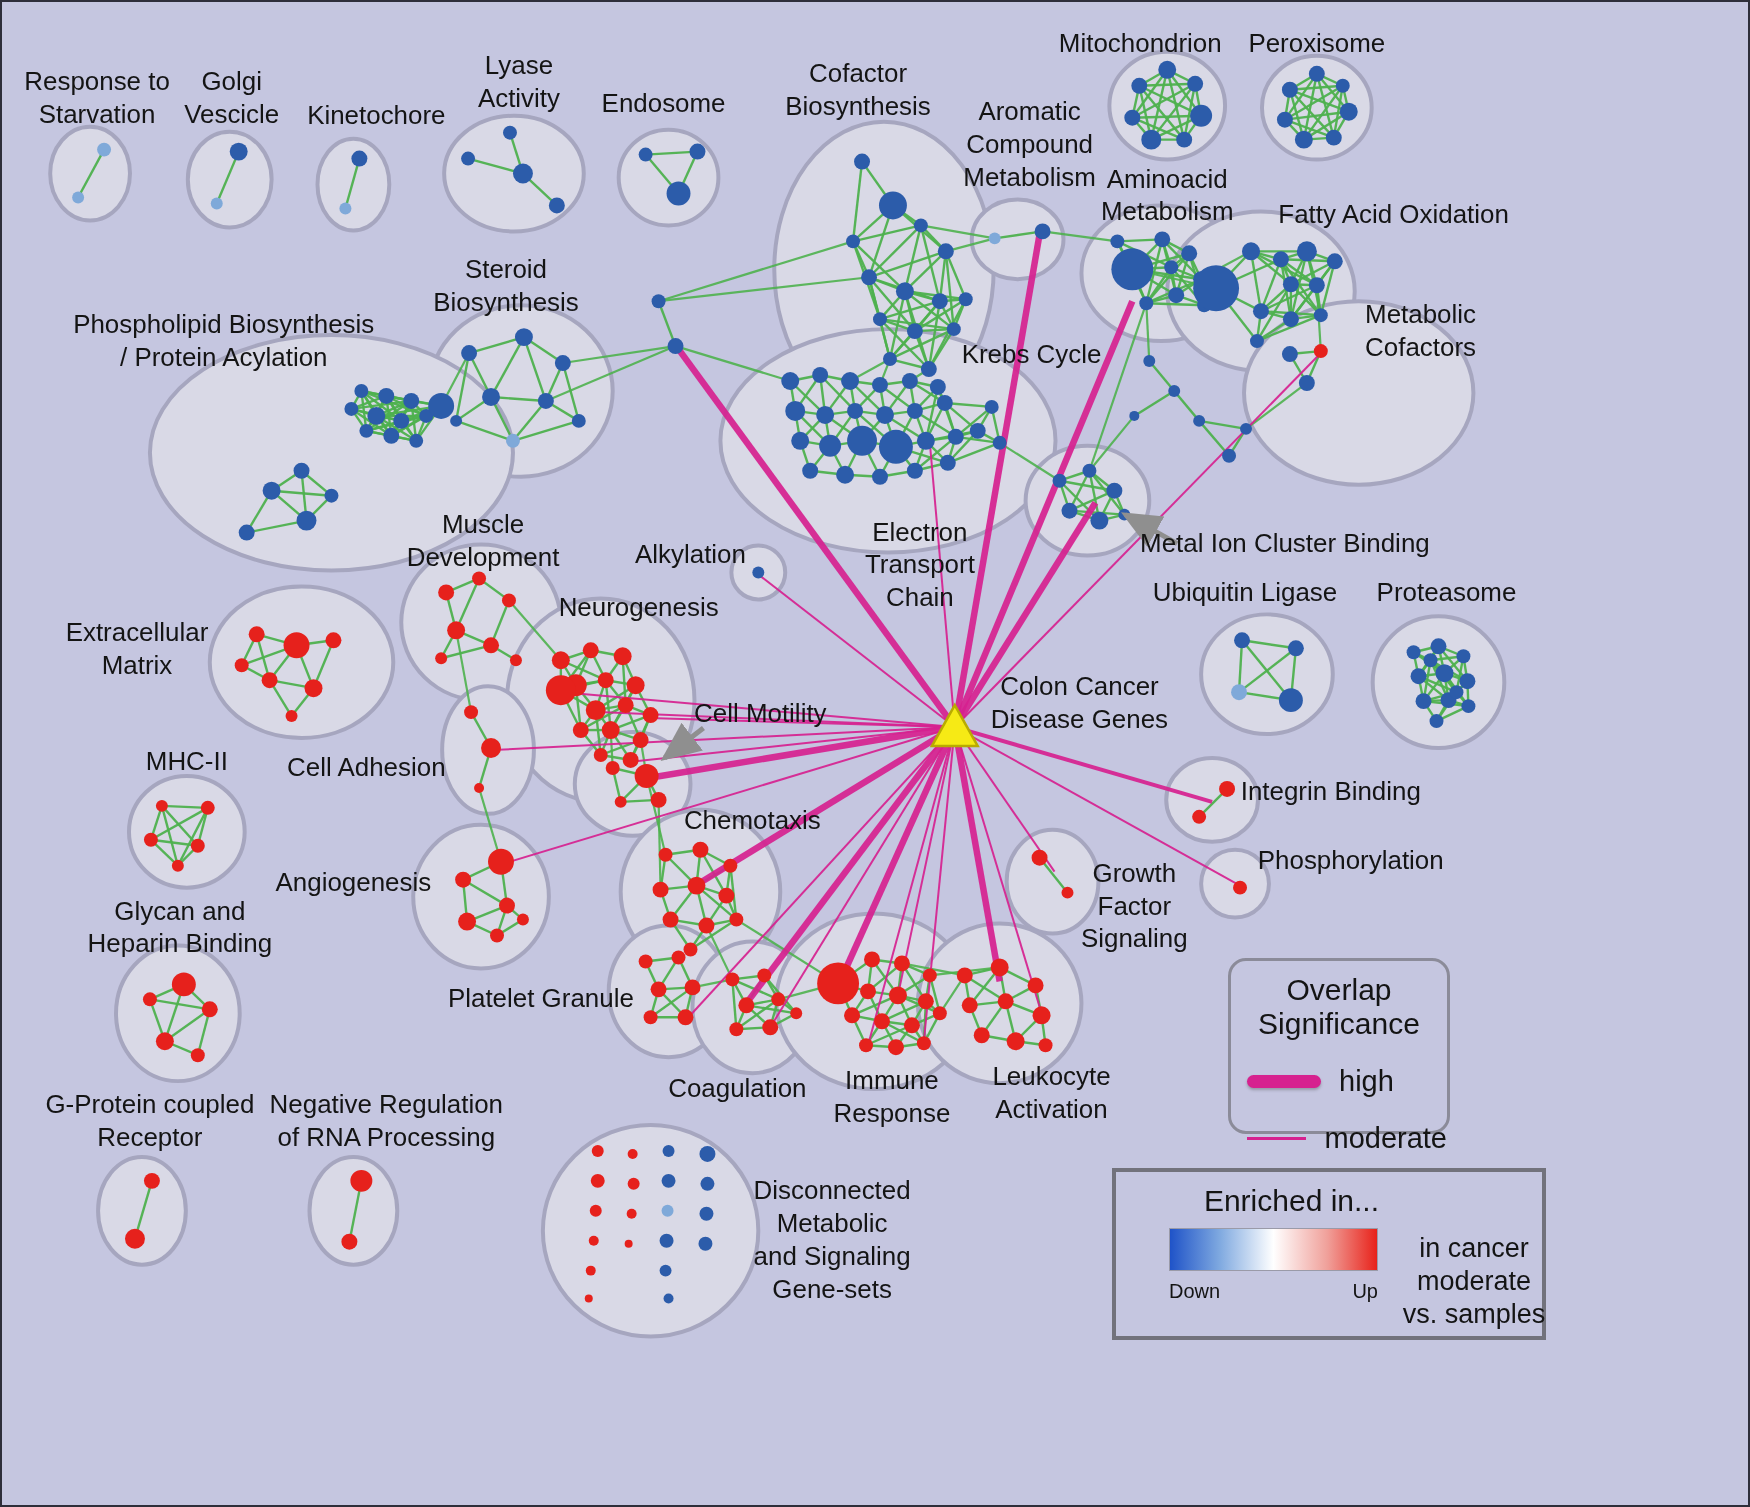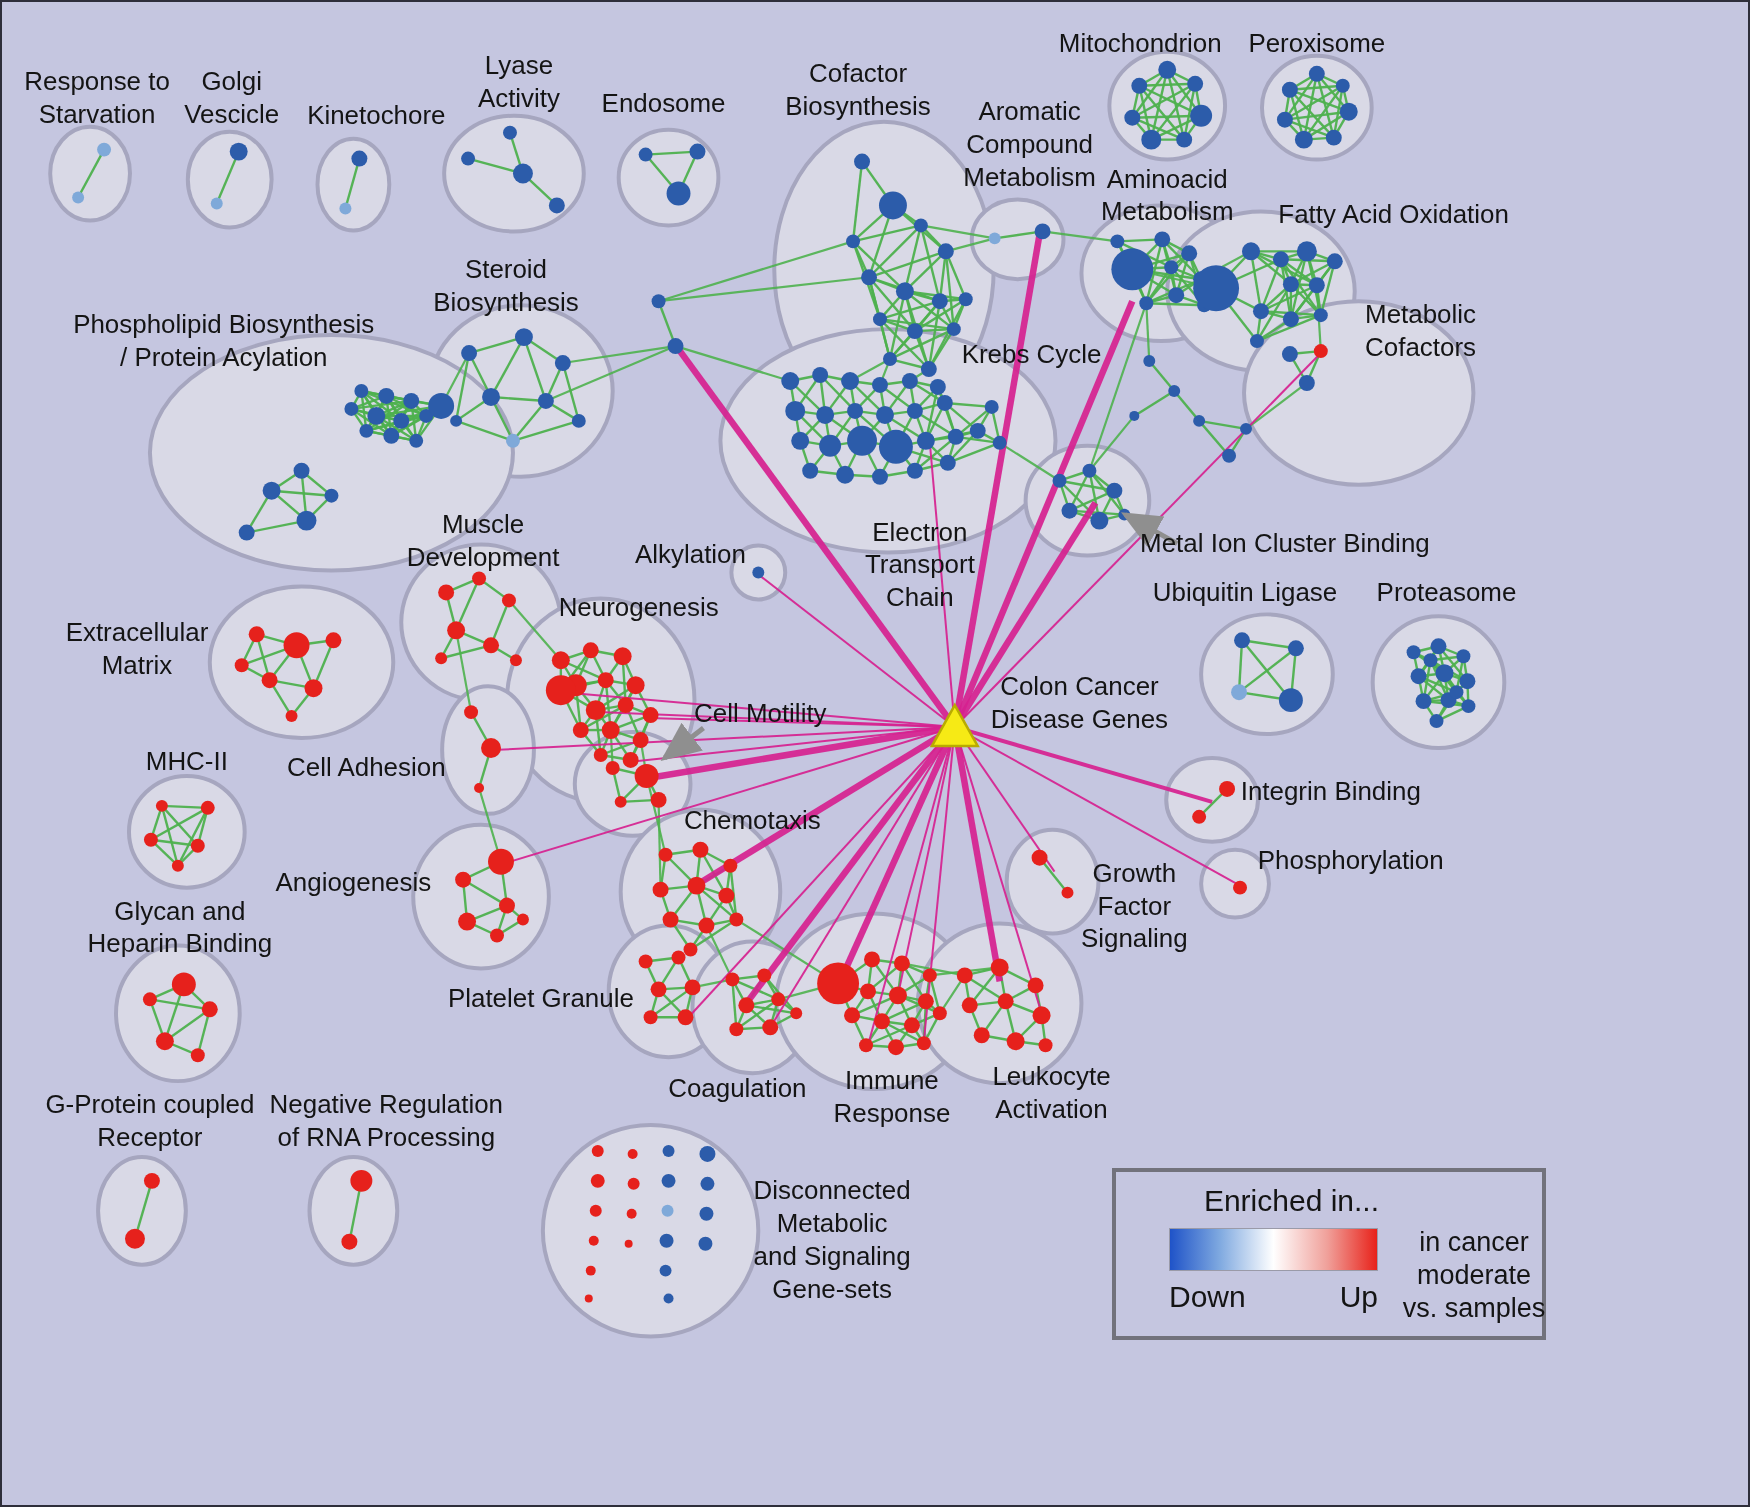--- a/index.html
+++ b/index.html
@@ -30,22 +30,22 @@
   .legend-enriched{
     position:absolute;left:1110px;top:1166px;width:434px;height:172px;
     border:4px solid #72727c;box-sizing:border-box;color:#141414;
   }
   .le-title{position:absolute;left:53px;top:12px;width:210px;text-align:right;font-size:30px;}
   .le-bar{
     position:absolute;left:53px;top:56px;width:209px;height:43px;
     background:linear-gradient(to right,#1f53c8 0%,#7fa9e0 24%,#ffffff 50%,#f0a09a 76%,#e8221a 100%);
     border:1px solid #9a9aa8;box-sizing:border-box;
   }
-  .le-ends{position:absolute;left:53px;top:108px;width:209px;display:flex;justify-content:space-between;font-size:30px;}
-  .le-note{position:absolute;left:285px;top:54px;width:146px;text-align:center;font-size:27px;line-height:33px;}
+  .le-ends{position:absolute;left:53px;top:108px;width:209px;display:flex;justify-content:space-between;font-size:20px;}
+  .le-note{position:absolute;left:285px;top:60px;width:146px;text-align:center;font-size:27px;line-height:33px;}
 </style>
 </head>
 <body>
 
 <div class="stage">
   <svg id="map-svg" viewBox="0 0 1750 1507">
       <defs>
         <marker id="arrh" markerWidth="10" markerHeight="9" refX="7" refY="3.5" orient="auto">
           <polygon points="0 0, 8 3.5, 0 7" fill="#8f8f8f"></polygon>
         </marker>
@@ -1070,20 +1070,34 @@
         <text x="540" y="1008" text-anchor="middle" font-size="26" fill="#141414"><tspan x="540" dy="0">Platelet Granule</tspan></text>
         <text x="737" y="1098" text-anchor="middle" font-size="26" fill="#141414"><tspan x="737" dy="0">Coagulation</tspan></text>
         <text x="892" y="1090" text-anchor="middle" font-size="26" fill="#141414"><tspan x="892" dy="0">Immune</tspan><tspan x="892" dy="33">Response</tspan></text>
         <text x="1052" y="1086" text-anchor="middle" font-size="26" fill="#141414"><tspan x="1052" dy="0">Leukocyte</tspan><tspan x="1052" dy="33">Activation</tspan></text>
         <text x="148" y="1114" text-anchor="middle" font-size="26" fill="#141414"><tspan x="148" dy="0">G-Protein coupled</tspan><tspan x="148" dy="33">Receptor</tspan></text>
         <text x="385" y="1114" text-anchor="middle" font-size="26" fill="#141414"><tspan x="385" dy="0">Negative Regulation</tspan><tspan x="385" dy="33">of RNA Processing</tspan></text>
         <text x="832" y="1200" text-anchor="middle" font-size="26" fill="#141414"><tspan x="832" dy="0">Disconnected</tspan><tspan x="832" dy="33">Metabolic</tspan><tspan x="832" dy="33">and Signaling</tspan><tspan x="832" dy="33">Gene-sets</tspan></text>
       </g>
     </svg>
 
+  <div class="legend-overlap">
+    <div class="lo-title">
+      <span>Overlap</span><br>
+      <span>Significance</span>
+    </div>
+    <div class="lo-row">
+      <span class="line-high"></span>
+      <span class="lo-label">high</span>
+    </div>
+    <div class="lo-row">
+      <span class="line-moderate"></span>
+      <span class="lo-label">moderate</span>
+    </div>
+  </div>
 
   <div class="legend-enriched">
     <div class="le-title">Enriched in...</div>
     <div class="le-bar"></div>
     <div class="le-ends">
       <span>Down</span>
       <span>Up</span>
     </div>
     <div class="le-note">
       <span>in cancer</span><br>

